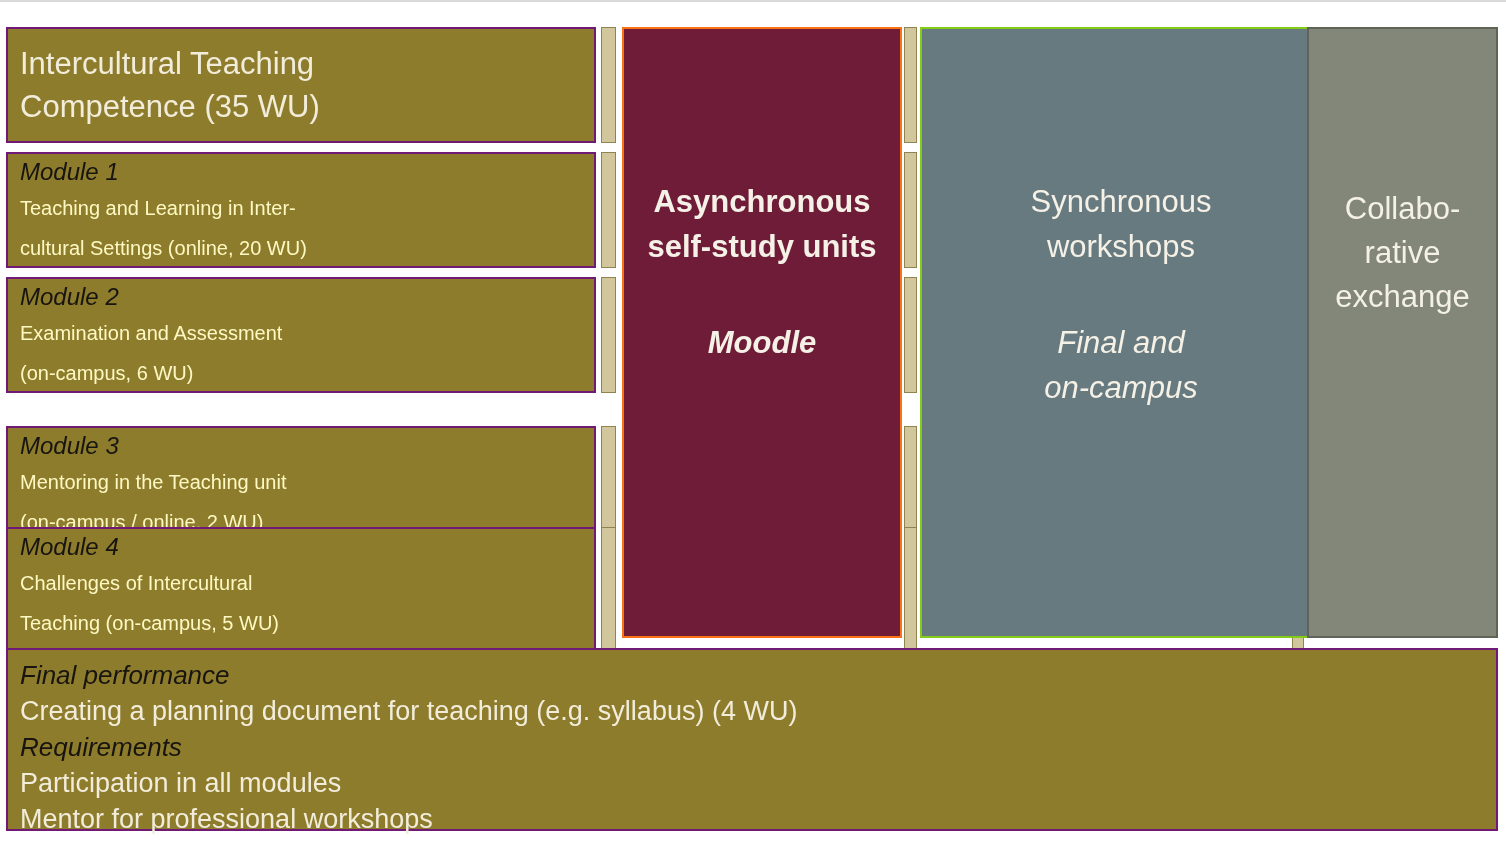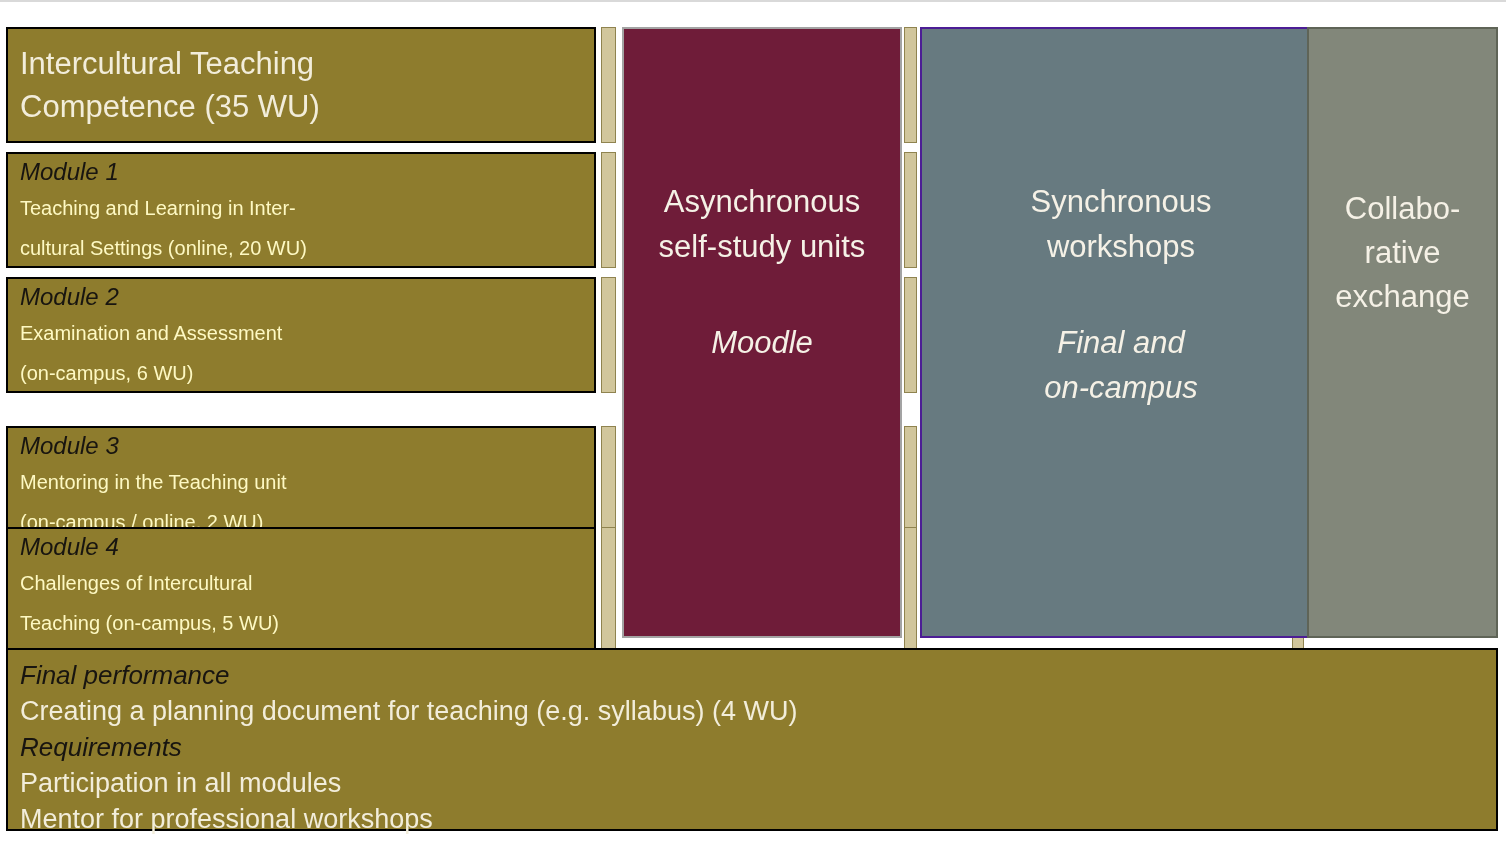--- a/index.html
+++ b/index.html
@@ -5,40 +5,40 @@
   html,body { margin:0; padding:0; background:#ffffff; }
   #canvas {
     position:relative; width:1506px; height:851px; background:#ffffff;
     font-family:"Liberation Sans", sans-serif; overflow:hidden;
   }
   #top-hairline { position:absolute; left:0; top:0; width:1506px; height:2px; background:#d9d9d9; }
 
   .block { position:absolute; box-sizing:border-box; }
 
   
-  .olive { background:#8e7c2d; border:2px solid #000000; }
+  .olive { background:#8e7c2d; border:2px solid #701a75; }
   .left-row { left:6px; width:590px; }
   .row1 { top:27px;  height:116px; }
   .row2 { top:152px; height:116px; }
   .row3 { top:277px; height:116px; }
   .row4 { top:426px; height:116px; }
   .row5 { top:527px; height:136px; }
 
   .title-block { padding:13px 12px; }
   .title-line { color:#f2edda; font-size:31px; line-height:43px; white-space:nowrap; }
 
   .module-block { padding:3px 12px; }
   .module-label { color:#181510; font-style:italic; font-size:24px; line-height:29px; }
   .module-line  { color:#fef9c3; font-size:20px; line-height:40px; white-space:nowrap; }
   .module-lines { margin-top:2px; }
 
   
   .tallcol { top:27px; height:611px; }
-  .maroon    { left:622px;  width:280px; background:#6f1c39; border:2px solid #a3a3a3; }
-  .bluegray  { left:920px;  width:402px; background:#677a80; border:2px solid #4c1d95; }
+  .maroon    { left:622px;  width:280px; background:#6f1c39; border:2px solid #f97316;font-weight:bold; }
+  .bluegray  { left:920px;  width:402px; background:#677a80; border:2px solid #84cc16; }
   .graygreen { left:1307px; width:191px; background:#82877a; border:2px solid #5f6457; }
 
   .col-text { position:absolute; left:0; width:100%; text-align:center; color:#f5f1e6; }
   .col-header   { top:150px; font-size:31px; line-height:45px; }
   .col-subtitle { top:291px; font-style:italic; font-size:31px; line-height:45px; }
   .col-header-3 { top:158px; font-size:31px; line-height:44px; }
 
   
   .tan-seg { position:absolute; box-sizing:border-box; background:#d1c69c; border:1px solid #8f834f; }
   .strip1 { left:601px;  width:15px; }

